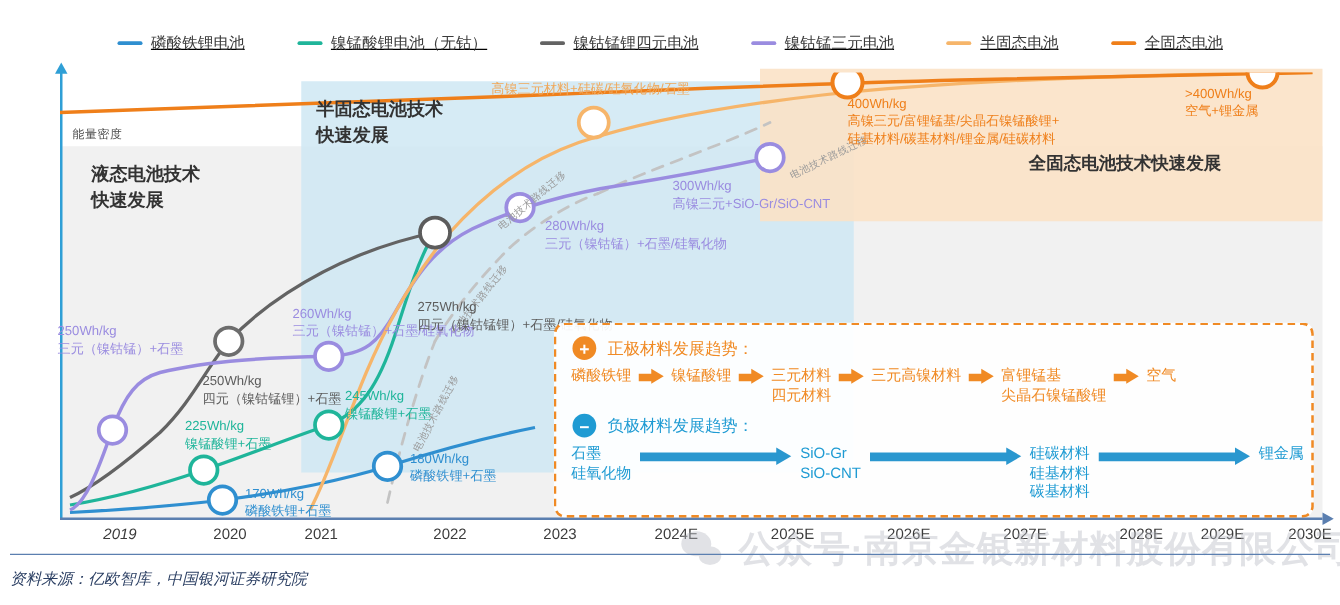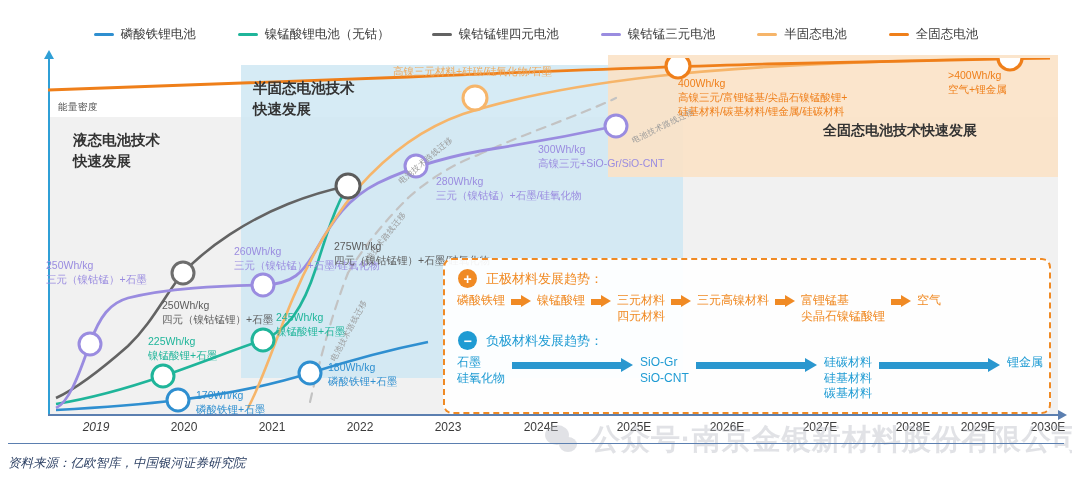--- a/index.html
+++ b/index.html
@@ -2,21 +2,21 @@
 <html><head>
 <meta charset="utf-8">
 <style>
   html,body{margin:0;padding:0;background:#fff;}
   body{width:1072px;height:484px;position:relative;overflow:hidden;
        font-family:"Liberation Sans","DejaVu Sans",sans-serif;}
   #root{position:absolute;inset:0;}
 
   
   .legend{position:absolute;left:0;top:22px;width:1072px;height:24px;
-          display:flex;align-items:center;justify-content:center;gap:0px;}
+          display:flex;align-items:center;justify-content:center;gap:0px;text-decoration:underline;}
   .lg-item{display:flex;align-items:center;gap:7px;margin:0 21px;}
   .lg-dash{display:block;width:20px;height:3px;border-radius:2px;}
   .lg-txt{font-size:12.5px;color:#3b3b3b;white-space:nowrap;}
 
   
   .plot{position:absolute;left:48px;top:58px;width:1010px;height:358px;}
   .bg-liquid{position:absolute;left:0;top:59px;width:1010px;height:299px;background:#f1f1f1;}
   .bg-semi{position:absolute;left:193px;top:7px;width:442px;height:313px;background:#cfe8f3;opacity:.85;}
   .bg-solid{position:absolute;left:560px;top:-3px;width:450px;height:122px;background:#fbe2c6;opacity:.9;}
 
@@ -252,21 +252,21 @@
     <div class="plab" style="left:900px;top:10px;color:#ef7f1a;">
       <b>&gt;400Wh/kg</b>
       <b>空气+锂金属</b>
     </div>
 
   </div>
 
   <div class="xticks">
     <span class="xtick" style="left:48px;font-style:italic;">2019</span>
     <span class="xtick" style="left:136px;">2020</span>
-    <span class="xtick" style="left:224px;text-align:center;">2021</span>
+    <span class="xtick" style="left:209px;text-align:center;">2021</span>
     <span class="xtick" style="left:312px;">2022</span>
     <span class="xtick" style="left:400px;">2023</span>
     <span class="xtick" style="left:493px;">2024E</span>
     <span class="xtick" style="left:586px;">2025E</span>
     <span class="xtick" style="left:679px;">2026E</span>
     <span class="xtick" style="left:772px;">2027E</span>
     <span class="xtick" style="left:865px;">2028E</span>
     <span class="xtick" style="left:930px;">2029E</span>
     <span class="xtick" style="left:1000px;">2030E</span>
   </div>

